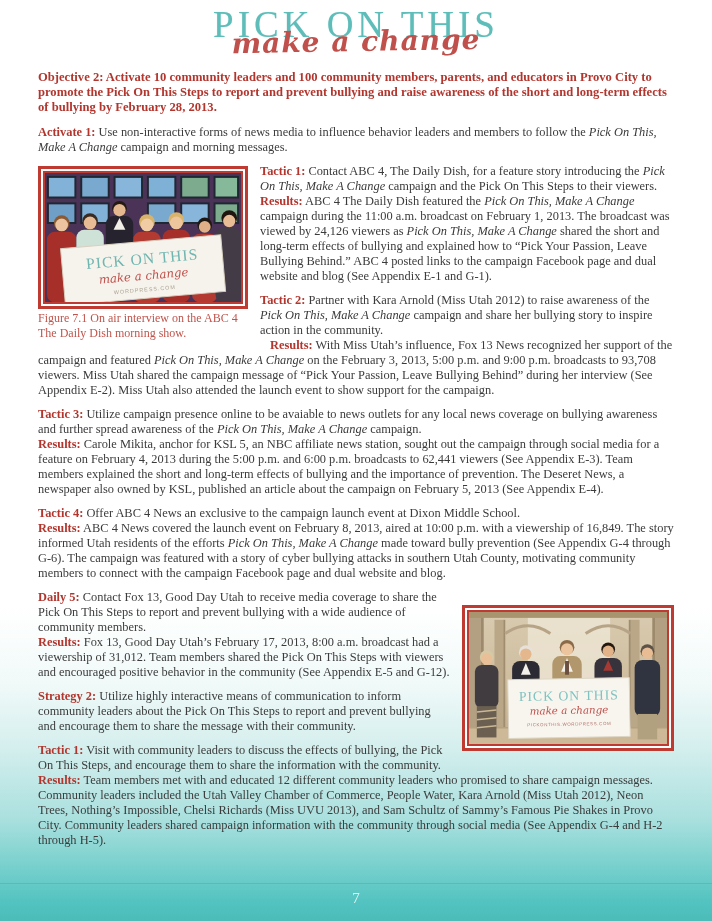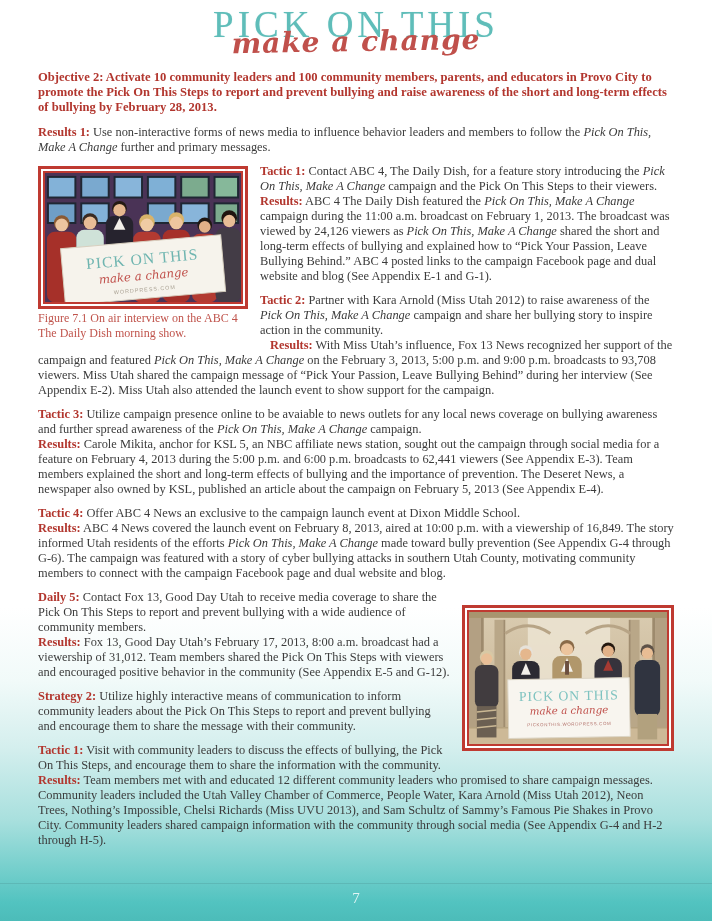--- a/index.html
+++ b/index.html
@@ -63,21 +63,21 @@
 <div class="page">
   <div class="content">
 
     <div class="logo">
       <span class="logo-title">PICK ON THIS</span>
       <span class="logo-sub">make a change</span>
     </div>
 
     <p class="para"><span class="obj">Objective 2:</span><span class="obj"> Activate 10 community leaders and 100 community members, parents, and educators in Provo City to promote the Pick On This Steps to report and prevent bullying and raise awareness of the short and long-term effects of bullying by February 28, 2013.</span></p>
 
-    <p class="para"><span class="red">Results 1:</span><span> Use non-interactive forms of news media to influence behavior leaders and members to follow the </span><span class="it">Pick On This, Make A Change</span><span> further and primary messages.</span></p>
+    <p class="para"><span class="red">Activate 1:</span><span> Use non-interactive forms of news media to influence behavior leaders and members to follow the </span><span class="it">Pick On This, Make A Change</span><span> campaign and morning messages.</span></p>
 
     <div class="flow">
       <figure class="fig fig-left">
         <div class="frame">
             <div class="frame-inner">
           <svg viewBox="0 0 200 132" aria-hidden="true">
             <rect width="200" height="132" fill="#4a3356"></rect>
             <g>
               <rect x="2" y="3" width="30" height="23" fill="#1f2733"></rect>
                   <rect x="4" y="5" width="26" height="19" fill="#83b2d8"></rect>

